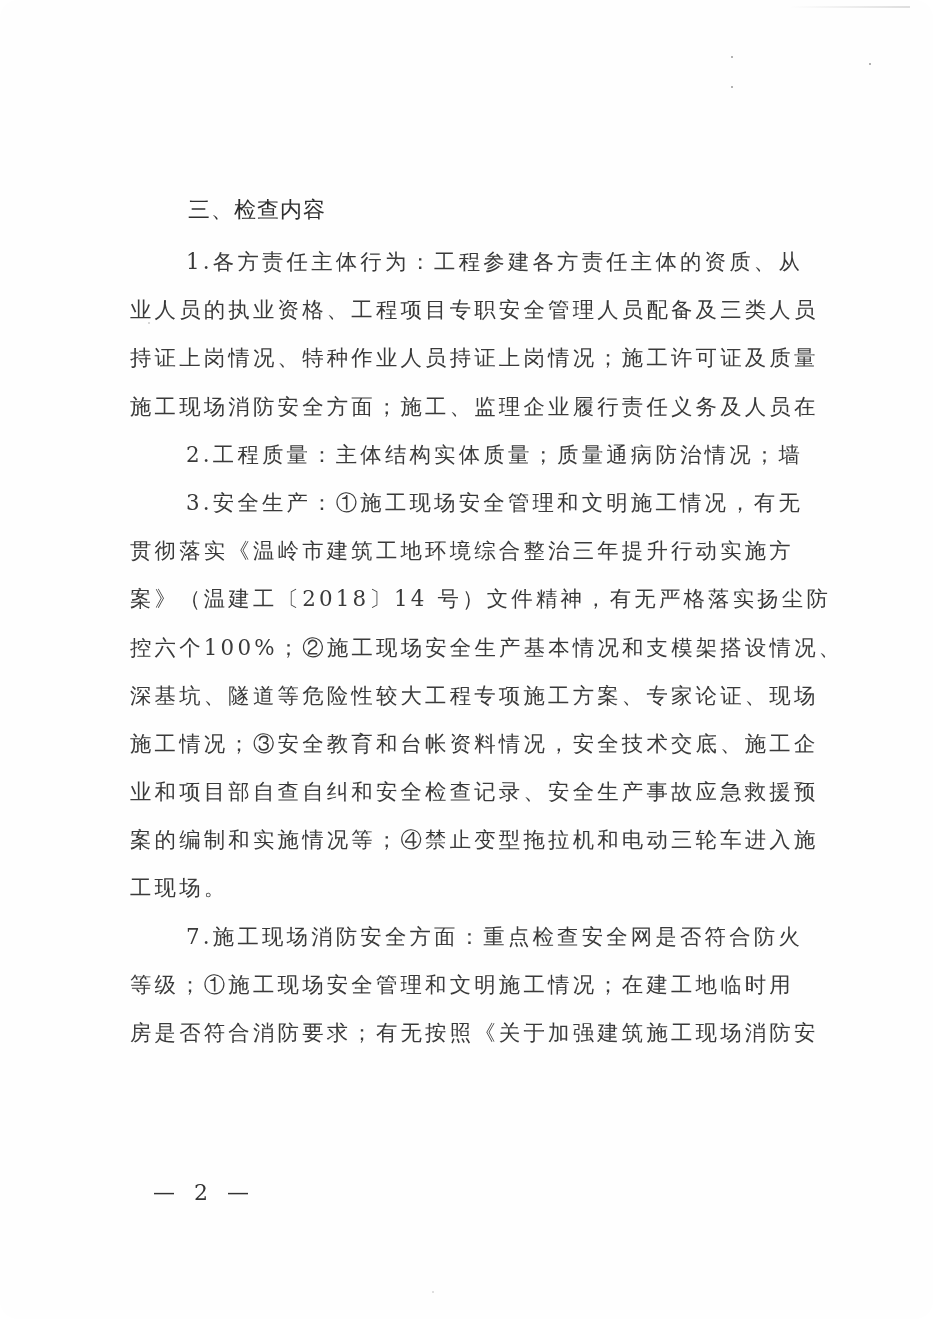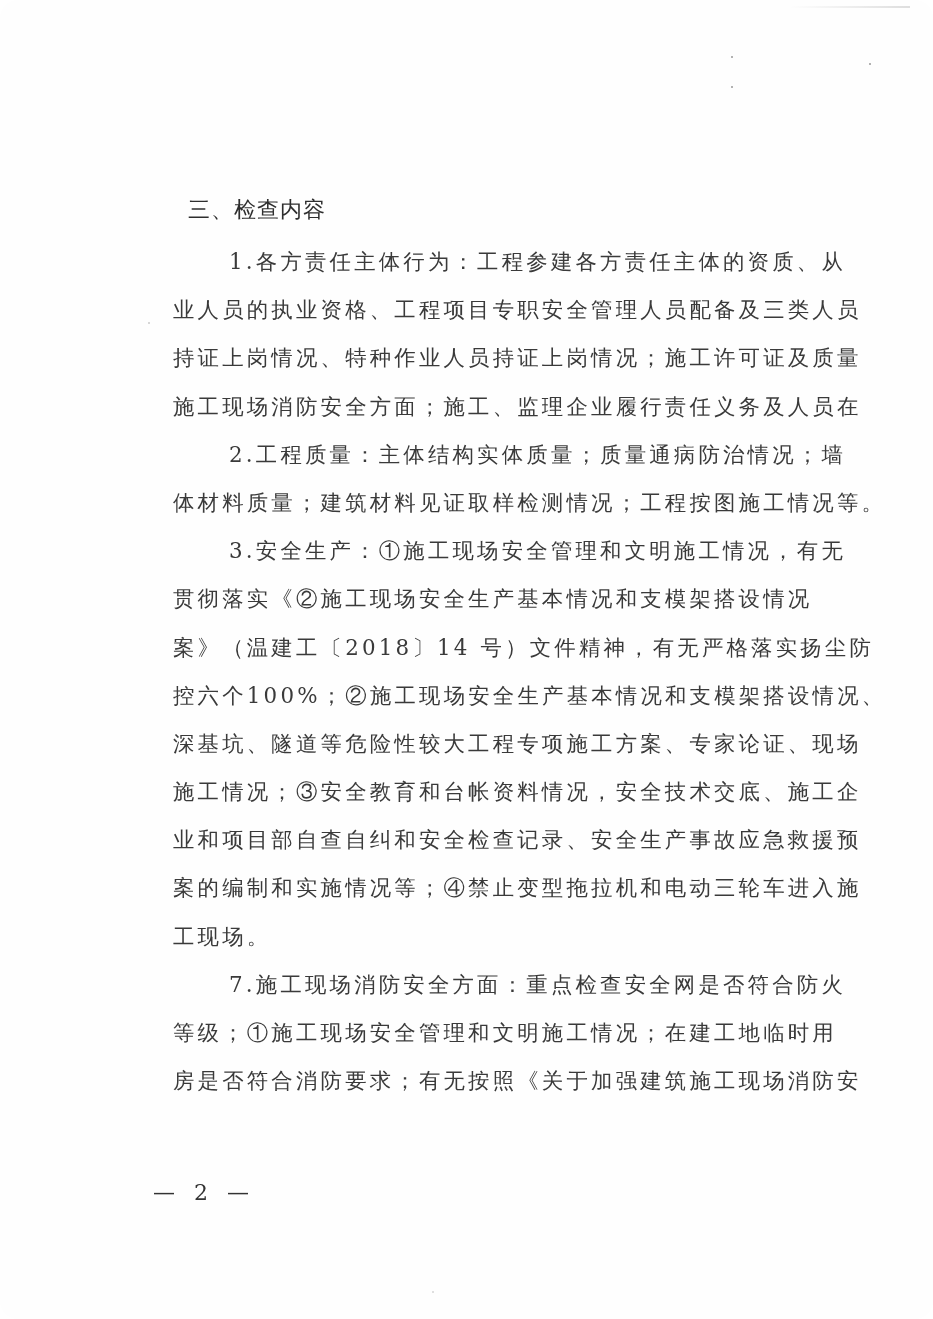--- a/index.html
+++ b/index.html
@@ -45,21 +45,20 @@
       top: 238px;
       width: 686px;
       font-size: 21.4px;
       line-height: 48.2px;
       letter-spacing: 3.2px;
     }
     .line {
       display: block;
       white-space: nowrap;
       height: 48.2px;
-      margin-left: 43px;
     }
     .indent {
       padding-left: 56px;
     }
     .page-number {
       position: absolute;
       left: 153px;
       top: 1180px;
       font-size: 22px;
       letter-spacing: 6px;
@@ -79,23 +78,22 @@
   <div class="scan-edge"></div>
 
   <div class="heading">三、检查内容</div>
 
   <div class="body-text">
     <span class="line indent">1.各方责任主体行为：工程参建各方责任主体的资质、从</span>
     <span class="line">业人员的执业资格、工程项目专职安全管理人员配备及三类人员</span>
     <span class="line">持证上岗情况、特种作业人员持证上岗情况；施工许可证及质量</span>
     <span class="line">施工现场消防安全方面；施工、监理企业履行责任义务及人员在</span>
     <span class="line indent">2.工程质量：主体结构实体质量；质量通病防治情况；墙</span>
-    <span class="line">体材料质量；建筑材料见证取样检测情况；工程按图施工情况等。</span>
     <span class="line indent">3.安全生产：①施工现场安全管理和文明施工情况，有无</span>
-    <span class="line">贯彻落实《②施工现场安全生产基本情况和支模架搭设情况</span>
+    <span class="line">贯彻落实《温岭市建筑工地环境综合整治三年提升行动实施方</span>
     <span class="line">案》（温建工〔2018〕14 号）文件精神，有无严格落实扬尘防</span>
     <span class="line">控六个100%；②施工现场安全生产基本情况和支模架搭设情况、</span>
     <span class="line">深基坑、隧道等危险性较大工程专项施工方案、专家论证、现场</span>
     <span class="line">施工情况；③安全教育和台帐资料情况，安全技术交底、施工企</span>
     <span class="line">业和项目部自查自纠和安全检查记录、安全生产事故应急救援预</span>
     <span class="line">案的编制和实施情况等；④禁止变型拖拉机和电动三轮车进入施</span>
     <span class="line">工现场。</span>
     <span class="line indent">7.施工现场消防安全方面：重点检查安全网是否符合防火</span>
     <span class="line">等级；①施工现场安全管理和文明施工情况；在建工地临时用</span>
     <span class="line">房是否符合消防要求；有无按照《关于加强建筑施工现场消防安</span>

